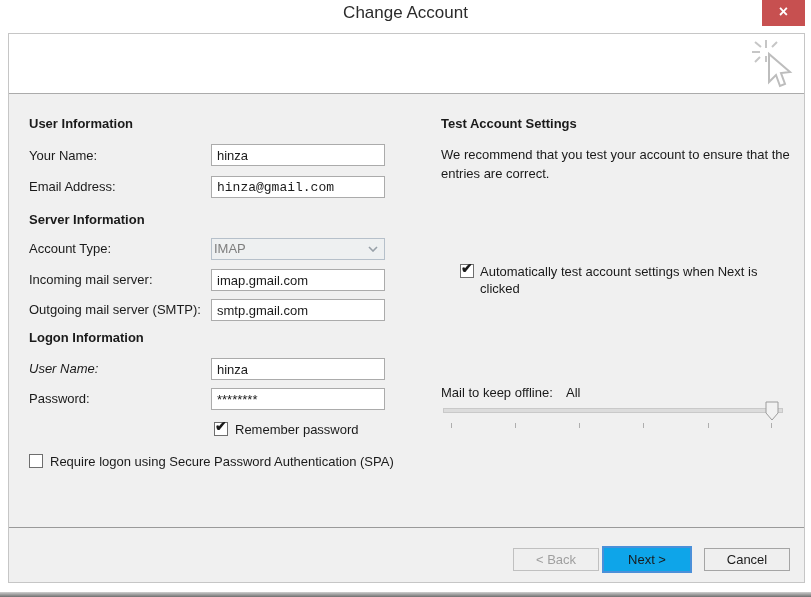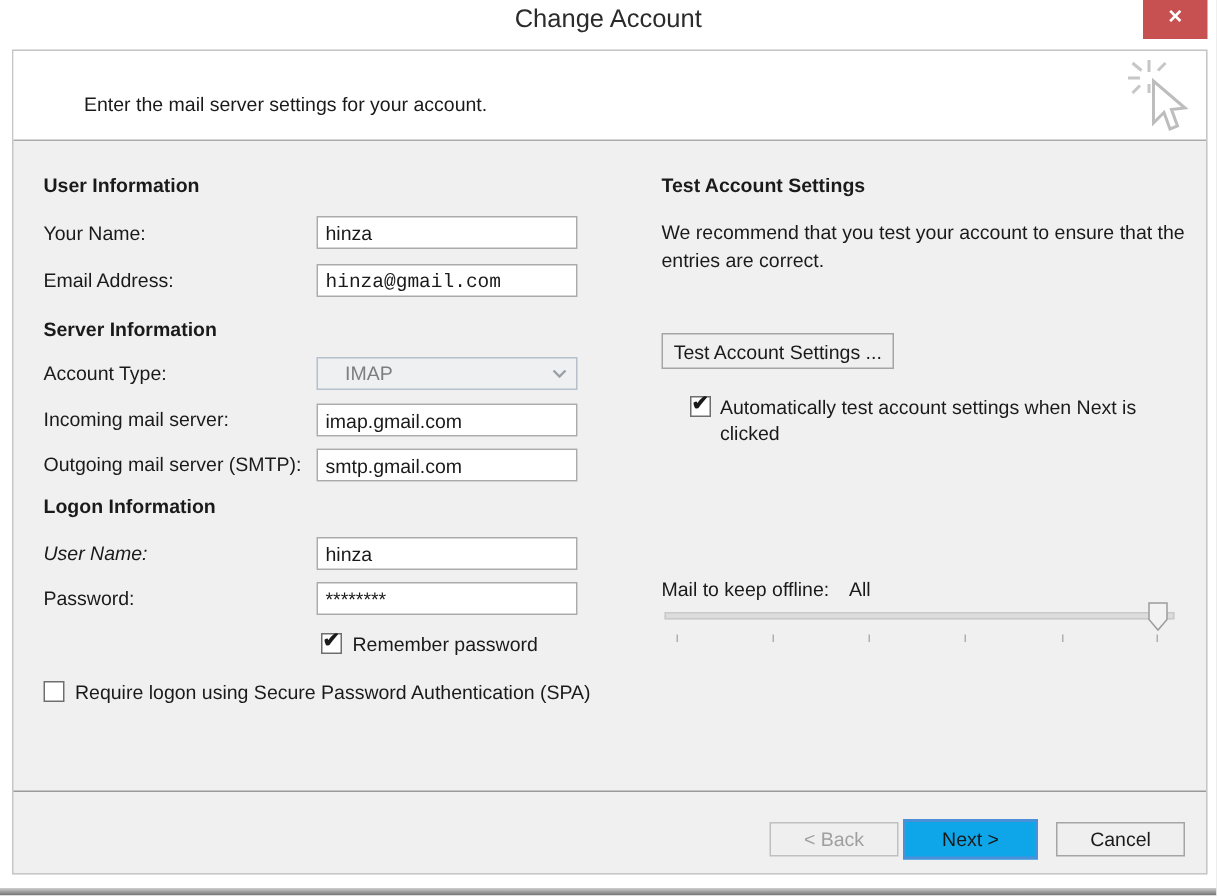--- a/index.html
+++ b/index.html
@@ -21,21 +21,21 @@
   .header-title { position:absolute; left:20px; top:9px; font-size:13px; font-weight:bold; white-space:nowrap; }
   .header-sub   { position:absolute; left:47px; top:28px; font-size:13px; white-space:nowrap; }
   .header-icon  { position:absolute; left:738px; top:4px; width:50px; height:54px; }
   .lbl  { position:absolute; font-size:13px; white-space:nowrap; }
   .sect { position:absolute; font-size:13px; font-weight:bold; white-space:nowrap; }
   .txt  { position:absolute; width:174px; height:22px; border:1px solid #ababab; background:#fff;
           font-size:13px; color:#1a1a1a; padding:0 5px; font-family:inherit; }
   
   .combo { position:absolute; left:202px; top:204px; width:174px; height:22px;
     border:1px solid #b6c0ca; background:#eef0f1; color:#7e7e7e; font-size:13px;
-    line-height:20px; padding-left:18px; }
+    line-height:20px; padding-left:2px; }
   .combo-arrow { position:absolute; right:1px; top:1px; width:21px; height:18px;
     background:#eef0f1; display:flex; align-items:center; justify-content:center; }
   
   .cb { position:absolute; width:14px; height:14px; border:1px solid #6e6e6e; background:#fff; }
   .cb .mark { position:absolute; left:0px; top:-4px; font-size:14px; line-height:14px;
     color:#1a1a1a; font-weight:bold; }
   
   .btn { position:absolute; border:1px solid #a5a5a5; background:#efefef; font-size:13px;
     color:#1a1a1a; text-align:center; font-family:inherit; cursor:default; }
   .btn-back { color:#9f9f9f; border-color:#c0c0c0; }
@@ -59,21 +59,20 @@
   <div class="titlebar">
     <div class="title">Change Account</div>
     <div class="close-btn">
       <span>×</span>
     </div>
   </div>
 
   <div class="dialog">
 
     <div class="header-panel">
-      <div class="header-sub">Enter the mail server settings for your account.</div>
       <svg class="header-icon" viewBox="0 0 50 54">
         <g stroke="#c6c6c6" stroke-width="2" fill="none">
           <line x1="19" y1="2" x2="19" y2="10"></line>
           <line x1="19" y1="18" x2="19" y2="24"></line>
           <line x1="5" y1="14" x2="13" y2="14"></line>
           <line x1="8" y1="4" x2="14" y2="9"></line>
           <line x1="25" y1="9" x2="30" y2="4"></line>
           <line x1="8" y1="24" x2="13" y2="19"></line>
         </g>
         <polygon points="22,16 22,44 29,37 33,48 38,46 34,35 43,34" fill="#ffffff" stroke="#bdbdbd" stroke-width="2"></polygon>
@@ -118,21 +117,20 @@
       <span class="mark">✔</span>
     </div>
     <div class="lbl" style="left:226px; top:388px;">Remember password</div>
 
     <div class="cb" style="left:20px; top:420px;"></div>
     <div class="lbl" style="left:41px; top:420px;">Require logon using Secure Password Authentication (SPA)</div>
 
     <div class="sect" style="left:432px; top:82px;">Test Account Settings</div>
     <div class="para" style="left:432px; top:111px; width:352px;">We recommend that you test your account to ensure that the entries are correct.</div>
 
-    <button class="btn" style="left:432px; top:188px; width:155px; height:24px;">Test Account Settings ...</button>
 
     <div class="cb" style="left:451px; top:230px;">
       <span class="mark">✔</span>
     </div>
     <div class="para" style="left:471px; top:229px; width:300px; line-height:17px;">Automatically test account settings when Next is clicked</div>
 
     <div class="lbl" style="left:432px; top:351px;">Mail to keep offline:</div>
     <div class="lbl" style="left:557px; top:351px;">All</div>
 
     <div class="slider-track"></div>

